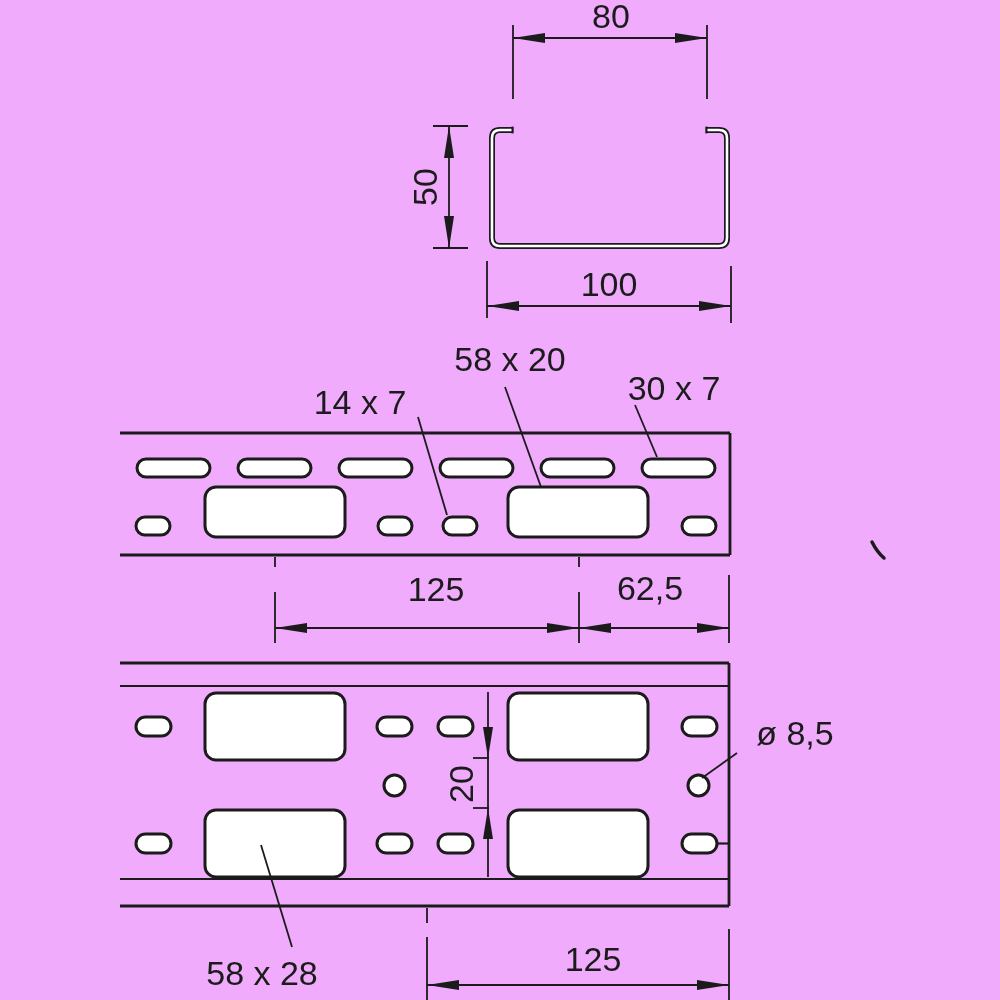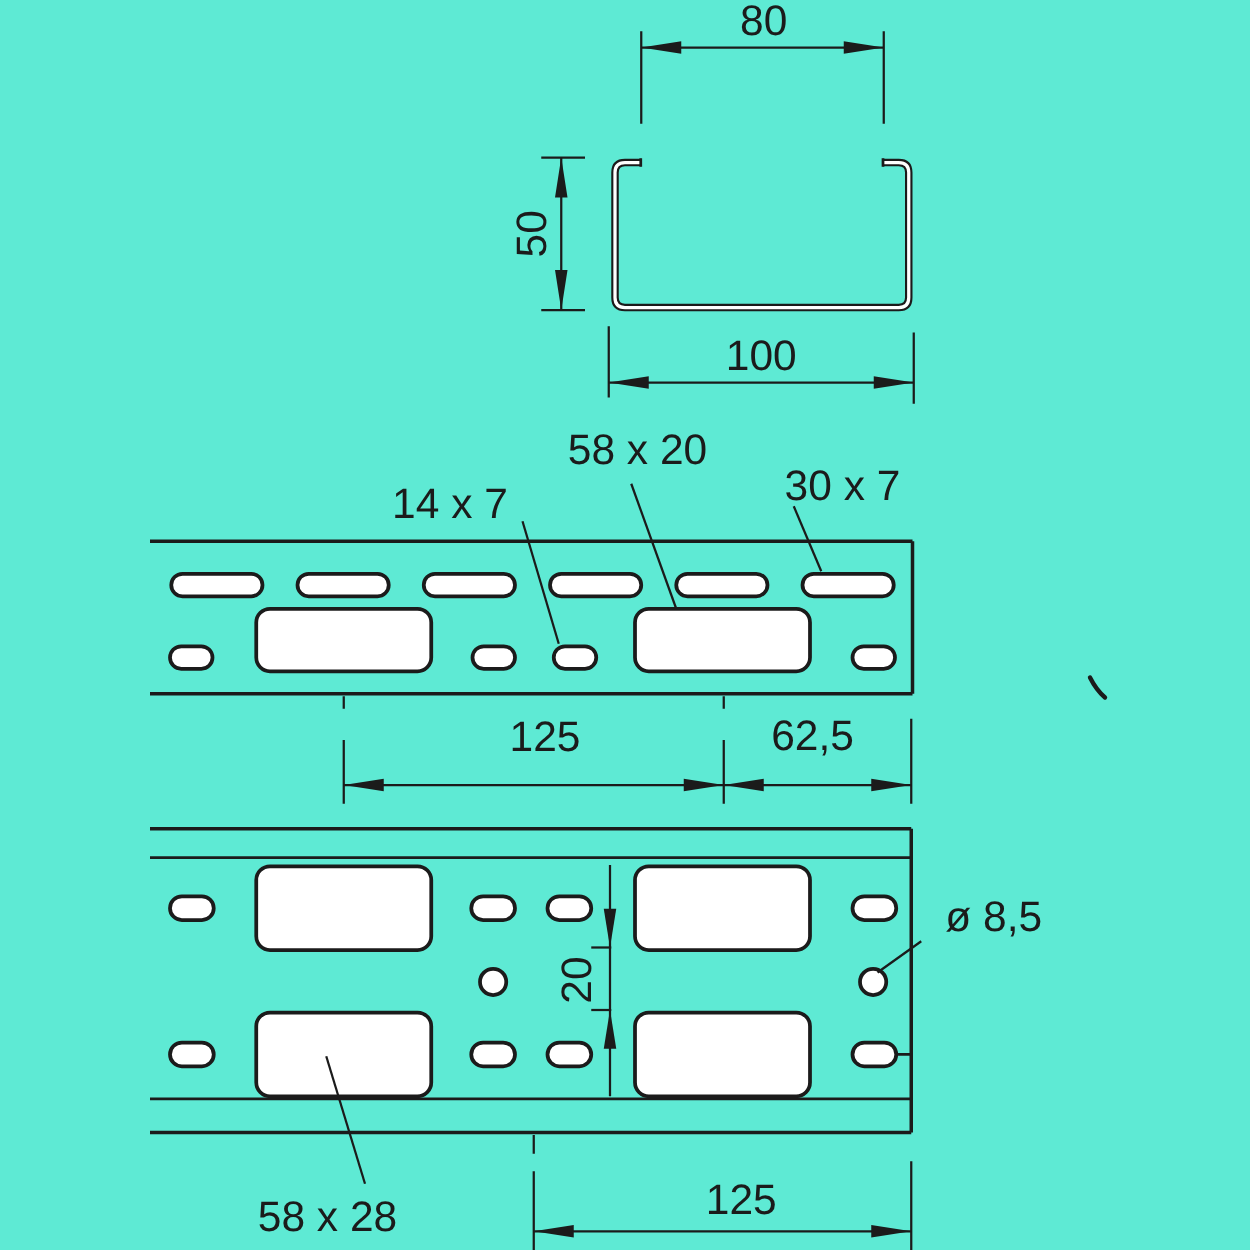--- a/index.html
+++ b/index.html
@@ -1,16 +1,16 @@
 <!DOCTYPE html>
 <html><head>
 <meta charset="utf-8">
 <style>
   html,body{margin:0;padding:0;background:#fff;}
-  .canvas{position:relative;width:1000px;height:1000px;background:#5eead4;overflow:hidden;}
+  .canvas{position:relative;width:1000px;height:1000px;background:#f0abfc;overflow:hidden;}
   svg{display:block;}
   text{font-family:"Liberation Sans","DejaVu Sans",sans-serif;font-size:34px;fill:#1b1b1b;}
   .thin{stroke:#1b1b1b;stroke-width:1.8;fill:none;}
   .med{stroke:#1b1b1b;stroke-width:2.2;fill:none;}
   .rail{stroke:#1b1b1b;stroke-width:2.8;fill:none;}
   .slot{stroke:#1b1b1b;stroke-width:3;fill:#ffffff;}
   .arrow{fill:#1b1b1b;stroke:none;}
 </style>
 </head>
 <body>

